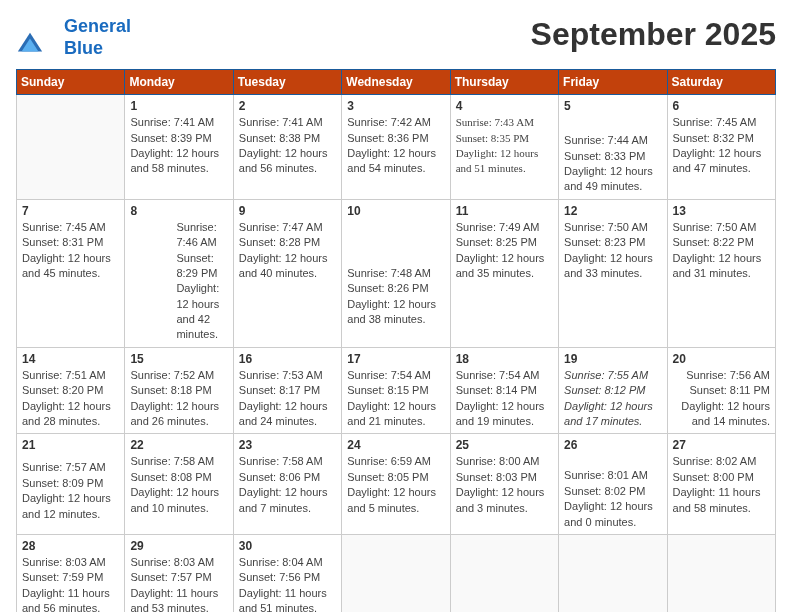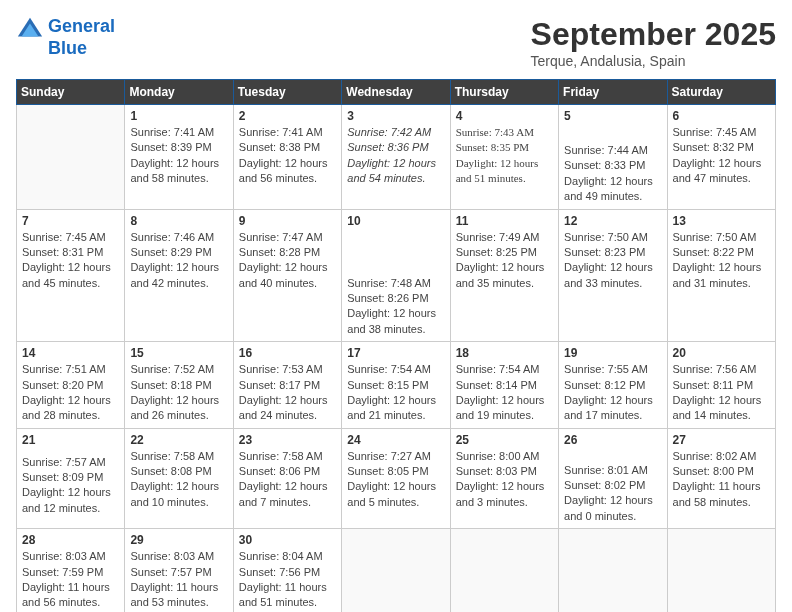--- a/index.html
+++ b/index.html
@@ -18,57 +18,57 @@
       flex-direction: column;
     }
     .header {
       display: flex;
       justify-content: space-between;
       align-items: flex-start;
       margin-bottom: 10px;
     }
     .logo {
       display: flex;
-      align-items: flex-start;
-      gap: 4px;
+      align-items: flex-end;
+      gap: 20px;
     }
     .logo-text {
       font-size: 18px;
       font-weight: bold;
       color: #333;
       line-height: 1.2;
     }
     .logo-text span {
       color: #1a6bbf;
     }
     .logo-icon {
       width: 28px;
       height: 28px;
     }
     .title-block {
-      text-align: left;
+      text-align: right;
     }
     .month-title {
       font-size: 32px;
       font-weight: bold;
       color: #333;
     }
     .location {
       font-size: 14px;
       color: #555;
     }
     .calendar {
       flex: 1;
       border: 1px solid #ccc;
       border-collapse: collapse;
       width: 100%;
       table-layout: fixed;
     }
     .calendar th {
-      background: #404040;
+      background: #c2410c;
       color: #fff;
       font-size: 12px;
       font-weight: bold;
       padding: 5px 4px;
       text-align: left;
       border: 1px solid #1a5a9a;
     }
     .calendar td {
       border: 1px solid #ccc;
       vertical-align: top;
@@ -104,21 +104,20 @@
         <polygon points="15,2 28,22 2,22" fill="#2a6db5"></polygon>
         <polygon points="15,8 24,22 6,22" fill="#5aaff0"></polygon>
       </svg>
       <div class="logo-text">
         <div><span>General</span></div>
         <div><span>Blue</span></div>
       </div>
     </div>
     <div class="title-block">
       <div class="month-title">September 2025</div>
-      <div class="location">Terque, Andalusia, Spain</div>
     </div>
   </div>
 
   <table class="calendar">
     <thead>
       <tr>
       <th>Sunday</th>
           <th>Monday</th>
           <th>Tuesday</th>
           <th>Wednesday</th>
@@ -139,21 +138,21 @@
           </td>
           <td>
             <span class="day-number">2</span>
             <div class="day-info" style="white-space: pre-line;">Sunrise: 7:41 AM
 Sunset: 8:38 PM
 Daylight: 12 hours
 and 56 minutes.</div>
           </td>
           <td>
             <span class="day-number">3</span>
-            <div class="day-info" style="white-space: pre-line; font-style: italic;">Sunrise: 7:42 AM
+            <div class="day-info" style="white-space: pre-line;">Sunrise: 7:42 AM
 Sunset: 8:36 PM
 Daylight: 12 hours
 and 54 minutes.</div>
           </td>
           <td>
             <span class="day-number">4</span>
             <div class="day-info" style="white-space: pre-line; font-family: Liberation Serif, serif;">Sunrise: 7:43 AM
 Sunset: 8:35 PM
 Daylight: 12 hours
 and 51 minutes.</div>
@@ -176,21 +175,21 @@
         <tr>
           <td>
             <span class="day-number">7</span>
             <div class="day-info" style="white-space: pre-line;">Sunrise: 7:45 AM
 Sunset: 8:31 PM
 Daylight: 12 hours
 and 45 minutes.</div>
           </td>
           <td>
             <span class="day-number">8</span>
-            <div class="day-info" style="white-space: pre-line;">Sunrise: 7:46 AM
+            <div class="day-info" style="white-space: pre-line; margin-left: 46px;">Sunrise: 7:46 AM
 Sunset: 8:29 PM
 Daylight: 12 hours
 and 42 minutes.</div>
           </td>
           <td>
             <span class="day-number">9</span>
             <div class="day-info" style="white-space: pre-line;">Sunrise: 7:47 AM
 Sunset: 8:28 PM
 Daylight: 12 hours
 and 40 minutes.</div>
@@ -255,28 +254,28 @@
           </td>
           <td>
             <span class="day-number">18</span>
             <div class="day-info" style="white-space: pre-line;">Sunrise: 7:54 AM
 Sunset: 8:14 PM
 Daylight: 12 hours
 and 19 minutes.</div>
           </td>
           <td>
             <span class="day-number">19</span>
-            <div class="day-info" style="white-space: pre-line;">Sunrise: 7:55 AM
+            <div class="day-info" style="white-space: pre-line; font-style: italic;">Sunrise: 7:55 AM
 Sunset: 8:12 PM
 Daylight: 12 hours
 and 17 minutes.</div>
           </td>
           <td>
             <span class="day-number">20</span>
-            <div class="day-info" style="white-space: pre-line;">Sunrise: 7:56 AM
+            <div class="day-info" style="white-space: pre-line; text-align: right;">Sunrise: 7:56 AM
 Sunset: 8:11 PM
 Daylight: 12 hours
 and 14 minutes.</div>
           </td>
         </tr>
         <tr>
           <td>
             <span class="day-number">21</span>
             <div class="day-info" style="white-space: pre-line; margin-top: 8px;">Sunrise: 7:57 AM
 Sunset: 8:09 PM
@@ -292,21 +291,21 @@
           </td>
           <td>
             <span class="day-number">23</span>
             <div class="day-info" style="white-space: pre-line;">Sunrise: 7:58 AM
 Sunset: 8:06 PM
 Daylight: 12 hours
 and 7 minutes.</div>
           </td>
           <td>
             <span class="day-number">24</span>
-            <div class="day-info" style="white-space: pre-line;">Sunrise: 7:27 AM
+            <div class="day-info" style="white-space: pre-line;">Sunrise: 6:59 AM
 Sunset: 8:05 PM
 Daylight: 12 hours
 and 5 minutes.</div>
           </td>
           <td>
             <span class="day-number">25</span>
             <div class="day-info" style="white-space: pre-line;">Sunrise: 8:00 AM
 Sunset: 8:03 PM
 Daylight: 12 hours
 and 3 minutes.</div>

